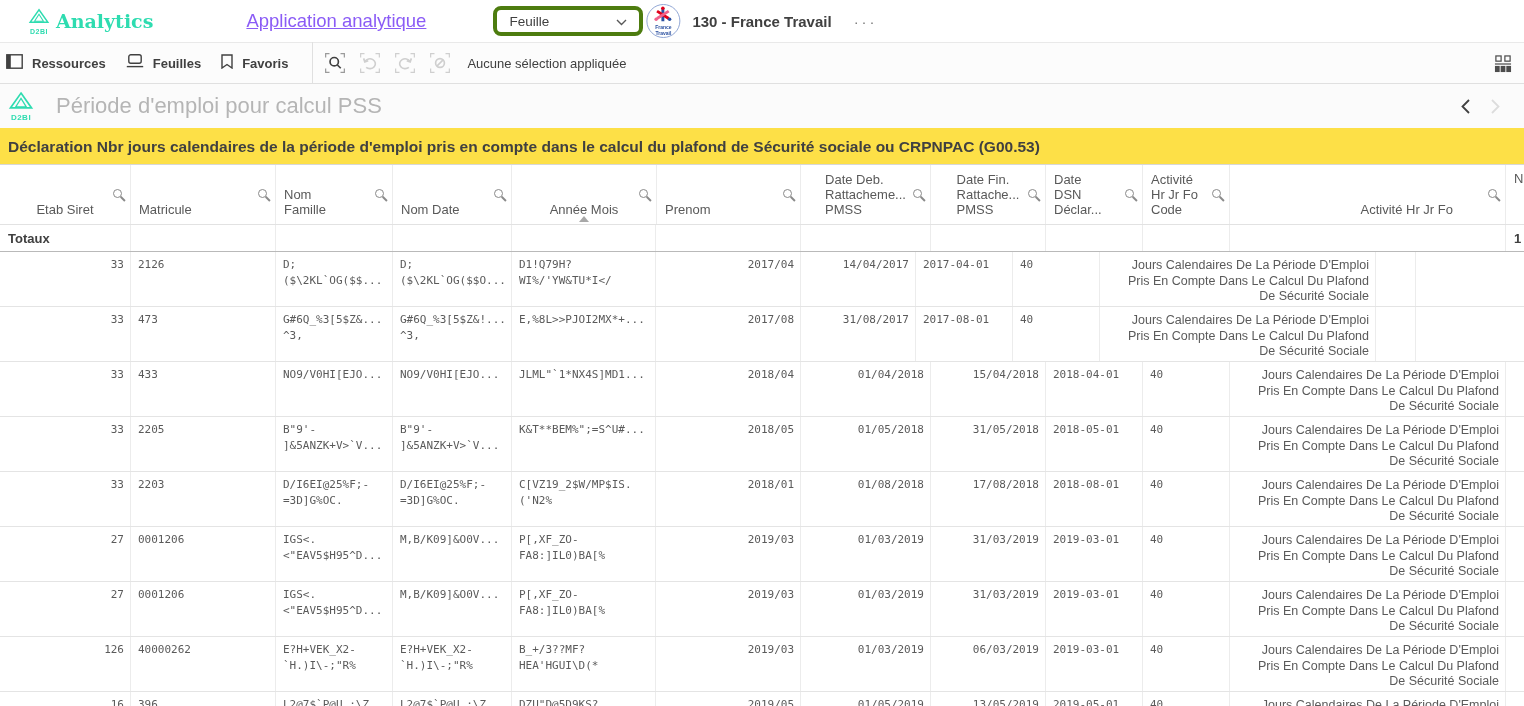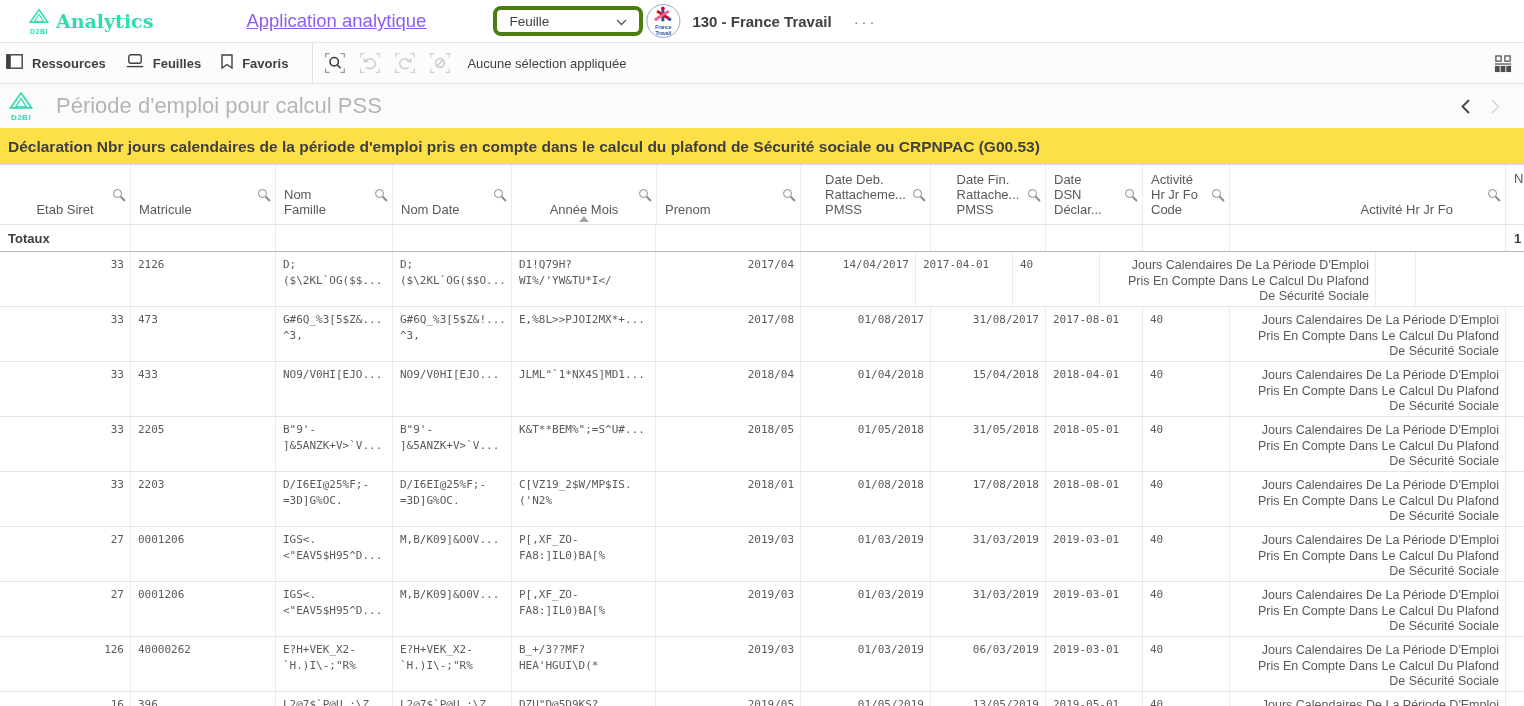--- a/index.html
+++ b/index.html
@@ -338,21 +338,20 @@
       </div>
       <div class="tr">
         <div class="td a-right mono" style="width: 131px;">33</div>
         <div class="td a-left mono" style="width: 145px;">473</div>
         <div class="td a-left mono" style="width: 117px;">G#6Q_%3[5$Z&amp;...
 ^3,</div>
         <div class="td a-left mono" style="width: 119px;">G#6Q_%3[5$Z&amp;!...
 ^3,</div>
         <div class="td a-left mono" style="width: 144px;">E,%8L&gt;&gt;PJOI2MX*+...</div>
         <div class="td a-right mono" style="width: 145px;">2017/08</div>
-        <div class="td a-right mono" style="width: 130px;">01/08/2017</div>
         <div class="td a-right mono" style="width: 115px;">31/08/2017</div>
         <div class="td a-left mono" style="width: 97px;">2017-08-01</div>
         <div class="td a-left mono" style="width: 87px;">40</div>
         <div class="td a-right sans" style="width: 276px;">Jours Calendaires De La Période D'Emploi
 Pris En Compte Dans Le Calcul Du Plafond
 De Sécurité Sociale</div>
         <div class="td a-left mono" style="width: 40px;"></div>
       </div>
       <div class="tr">
         <div class="td a-right mono" style="width: 131px;">33</div>

